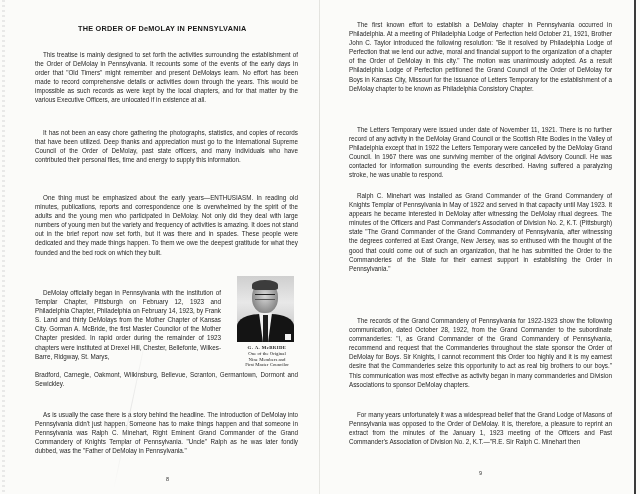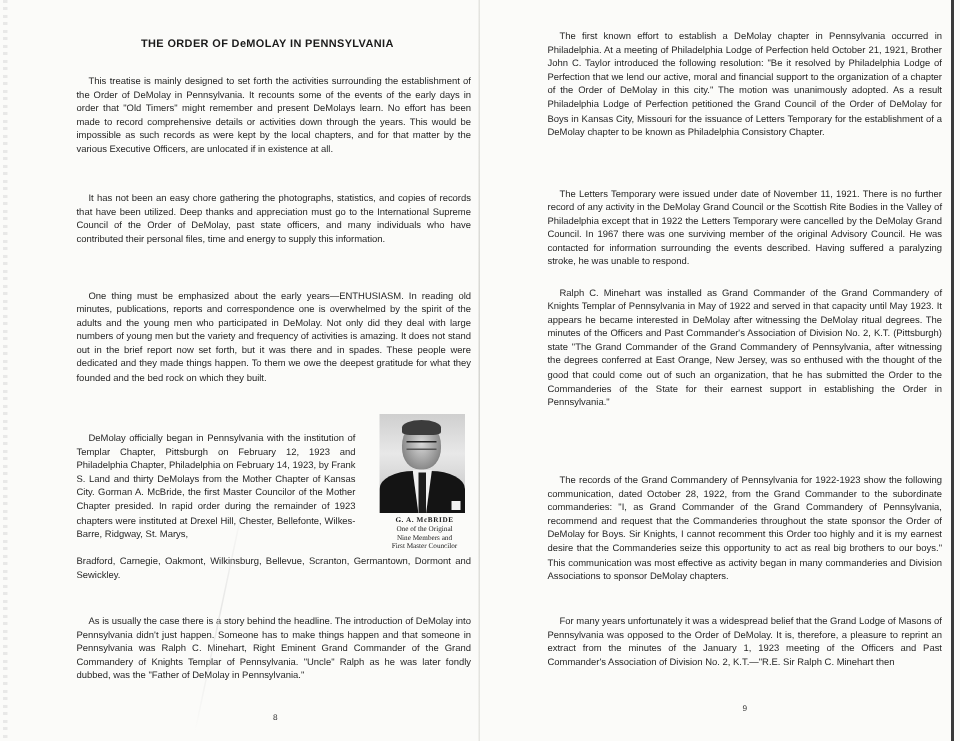--- a/index.html
+++ b/index.html
@@ -4,21 +4,21 @@
 <style>
   html, body { margin: 0; padding: 0; }
   body {
     width: 640px; height: 494px; overflow: hidden;
     background: #fbfbf9;
     font-family: "Liberation Sans", sans-serif;
     color: #1d1d1d;
     position: relative;
   }
   .spread { position: absolute; inset: 0; }
-  .page { position: absolute; top: 0; height: 432px; margin-left: 16px; }
+  .page { position: absolute; top: 0; height: 432px; }
   .page-left { left: 0; width: 320px; }
   .page-right { left: 320px; width: 320px; }
   .gutter {
     position: absolute; left: 319px; top: 0; width: 1px; height: 494px;
     background: linear-gradient(to bottom, #e4e4e0, #d6d6d2 50%, #e6e6e2);
   }
   .edge-left {
     position: absolute; left: 2px; top: 0; width: 3px; height: 494px;
     background: repeating-linear-gradient(to bottom, #dcdcdc 0 2px, transparent 2px 5px);
     opacity: .6;

